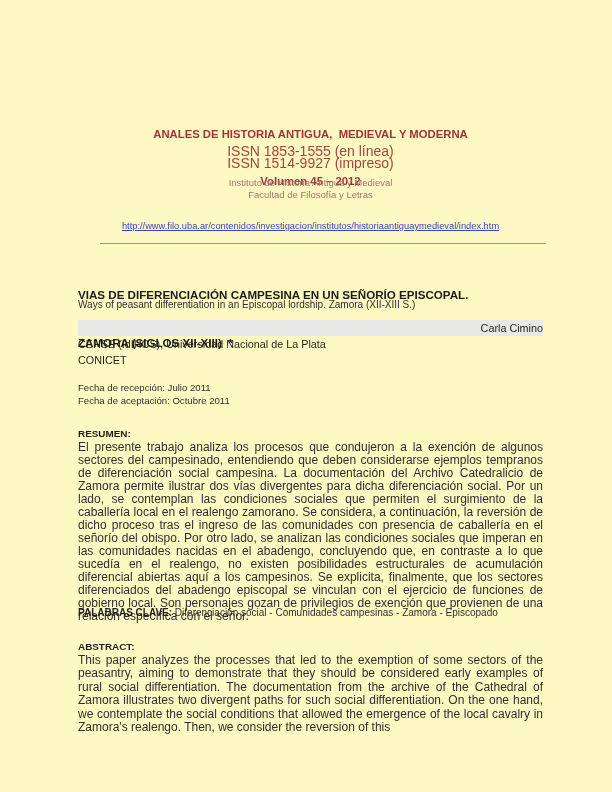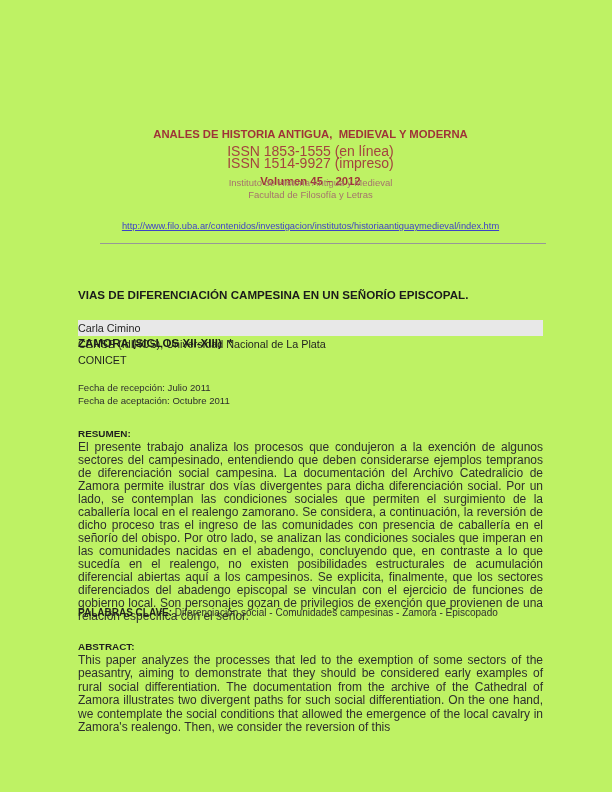--- a/index.html
+++ b/index.html
@@ -1,19 +1,19 @@
 <!DOCTYPE html>
 <html style="--journal-title: #9f3338; --issn-red: #a4443f; --institute-red: #a5736c; --link-blue: #3e43c8; --body-text: #303030; --highlight-gray: #e8e8e8; --rule-gray: #979797;"><head>
 <meta charset="utf-8">
 <style>
   html,body{margin:0;padding:0;background:#ffffff;}
   .page{
     position:relative;
     width:612px;height:792px;
-    background:#bef264;
+    background:#fef9c3;
     font-family:"Liberation Sans","DejaVu Sans",sans-serif;
     color:var(--body-text,#303030);
     overflow:hidden;
   }
   .abs{position:absolute;}
   .center{text-align:center;}
   .masthead{top:96px;left:78px;width:465px;
     font-weight:bold;font-size:11.3px;line-height:15.5px;
     color:var(--journal-title,#9f3338);white-space:pre-wrap;}
   .issn-block{top:145px;left:78px;width:465px;
@@ -23,21 +23,21 @@
   .url-line{top:221px;left:78px;width:465px;font-size:9.3px;}
   .url-line a{color:var(--link-blue,#3e43c8);text-decoration:underline;}
   .divider{top:243px;left:100px;width:446px;height:0;
     border-top:1px solid var(--rule-gray,#979797);}
   .article-title{top:255px;left:78px;width:475px;
     font-weight:bold;font-size:11.6px;line-height:16px;color:#1b1b1b;
     white-space:pre-wrap;}
   .subtitle{top:299px;left:78px;width:475px;font-size:10px;color:#2e2e2e;}
   .author-block{top:320px;left:78px;width:465px;
     font-size:10.8px;line-height:16.2px;color:#1f1f1f;}
-  .author-name{background:var(--highlight-gray,#e8e8e8);display:block;width:100%;}
+  .author-name{background:var(--highlight-gray,#e8e8e8);display:block;width:100%;text-align:right;}
   .dates-block{top:382px;left:78px;width:465px;
     font-size:9.6px;line-height:12.6px;color:#2e2e2e;}
   .sec-heading{left:78px;width:465px;font-size:9.9px;font-weight:bold;color:#1f1f1f;}
   .h-resumen{top:428px;}
   .h-abstract{top:641px;}
   .body-par{left:78px;width:465px;font-size:12px;line-height:13px;
     text-align:justify;color:#2e2e2e;}
   .p-resumen{top:441px;}
   .p-abstract{top:654px;line-height:13.4px;}
   .keywords-line{top:607px;left:78px;width:475px;font-size:10px;color:#2e2e2e;}
@@ -67,20 +67,21 @@
     <a href="#">http://www.filo.uba.ar/contenidos/investigacion/institutos/historiaantiguaymedieval/index.htm</a>
   </div>
 
   <div class="abs divider"></div>
 
   <div class="abs article-title">
     <div>VIAS DE DIFERENCIACIÓN CAMPESINA EN UN SEÑORÍO EPISCOPAL.</div>
     <div>ZAMORA (SIGLOS XII-XIII)  *</div>
   </div>
 
+  <div class="abs subtitle">Ways of peasant differentiation in an Episcopal lordship. Zamora (XII-XIII S.)</div>
 
   <div class="abs author-block">
     <span class="author-name">Carla Cimino</span>
     <div>CEHSE (IdIHCS), Universidad Nacional de La Plata</div>
     <div>CONICET</div>
   </div>
 
   <div class="abs dates-block">
     <div>Fecha de recepción: Julio 2011</div>
     <div>Fecha de aceptación: Octubre 2011</div>

